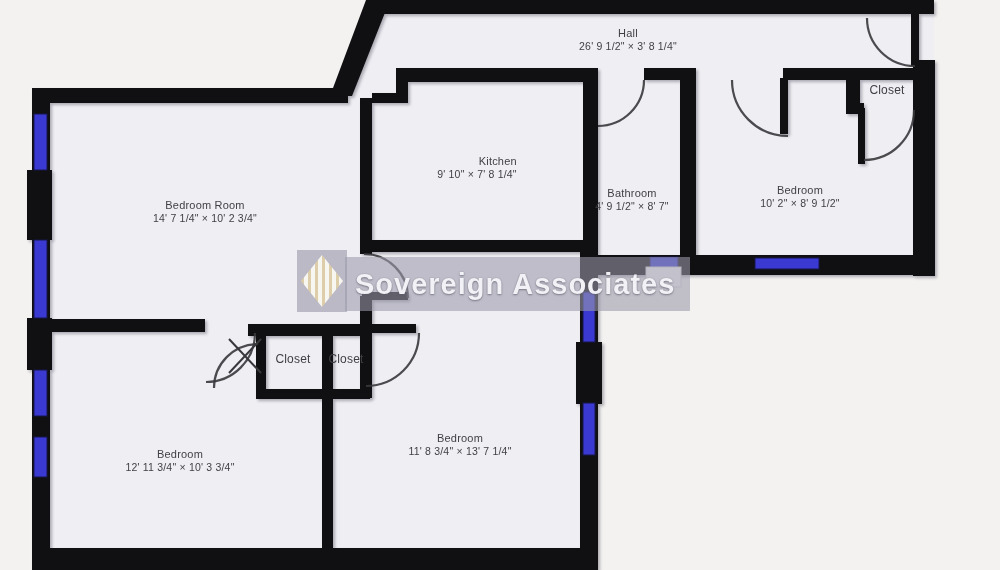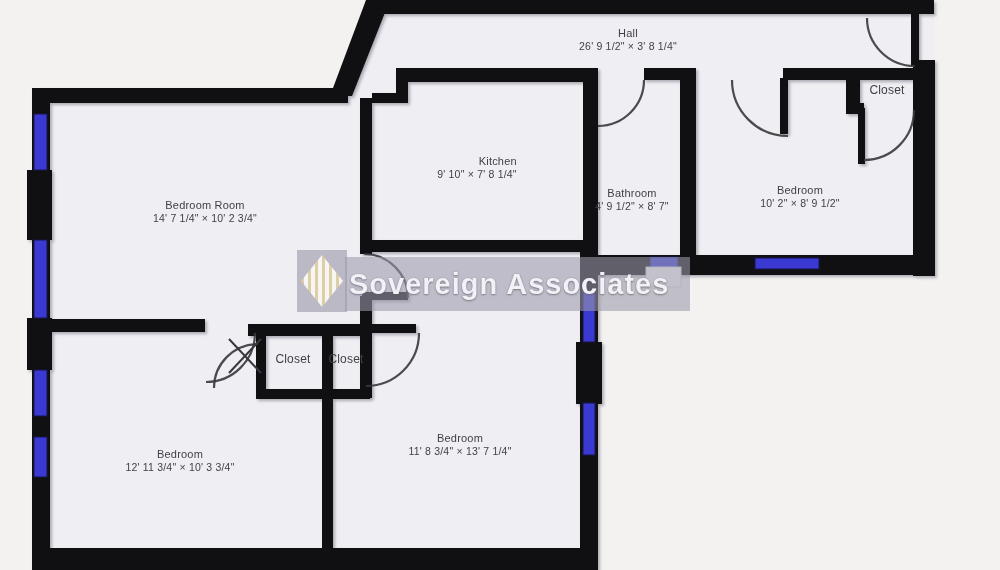--- a/index.html
+++ b/index.html
@@ -14,21 +14,21 @@
   .walls-shadow{filter:drop-shadow(2px 2px 1.5px rgba(70,70,85,.40));}
   .windows rect{fill:var(--window);stroke:#17174f;stroke-width:1;}
   .arcs path{fill:none;stroke:var(--arc);stroke-width:2.2;opacity:.9;}
   .xmark line{stroke:var(--arc);stroke-width:2;}
   .sill{fill:#fbfafa;stroke:#d8d6da;stroke-width:1;}
   .room-label{position:absolute;transform:translate(-50%,-50%);text-align:center;
     color:var(--label);font-size:11px;line-height:1.3;white-space:nowrap;letter-spacing:.2px;}
   .room-label .dims{font-size:10.5px;}
   .closet-label{font-size:12px;}
   #watermark-band{position:absolute;left:345px;top:257px;width:345px;height:54px;
-    background:rgba(155,154,171,.58);display:flex;align-items:center;padding-left:4px;box-sizing:border-box;}
+    background:rgba(155,154,171,.58);display:flex;align-items:center;padding-left:10px;box-sizing:border-box;}
   #watermark-text{color:var(--wmtext);font-size:29px;font-weight:bold;letter-spacing:1px;
     text-shadow:0 1px 2px rgba(90,90,105,.65),0 0 1px rgba(120,120,135,.8);white-space:nowrap;}
   #watermark-logo{position:absolute;left:297px;top:250px;width:50px;height:62px;
     background:rgba(143,142,158,.55);display:flex;align-items:center;justify-content:center;}
   .logo-diamond{width:42px;height:52px;
     clip-path:polygon(50% 0,100% 50%,50% 100%,0 50%);
     background:repeating-linear-gradient(90deg,var(--gold) 0 3px,#fbf9f2 3px 7px);
     opacity:.95;}
 </style>
 </head>

